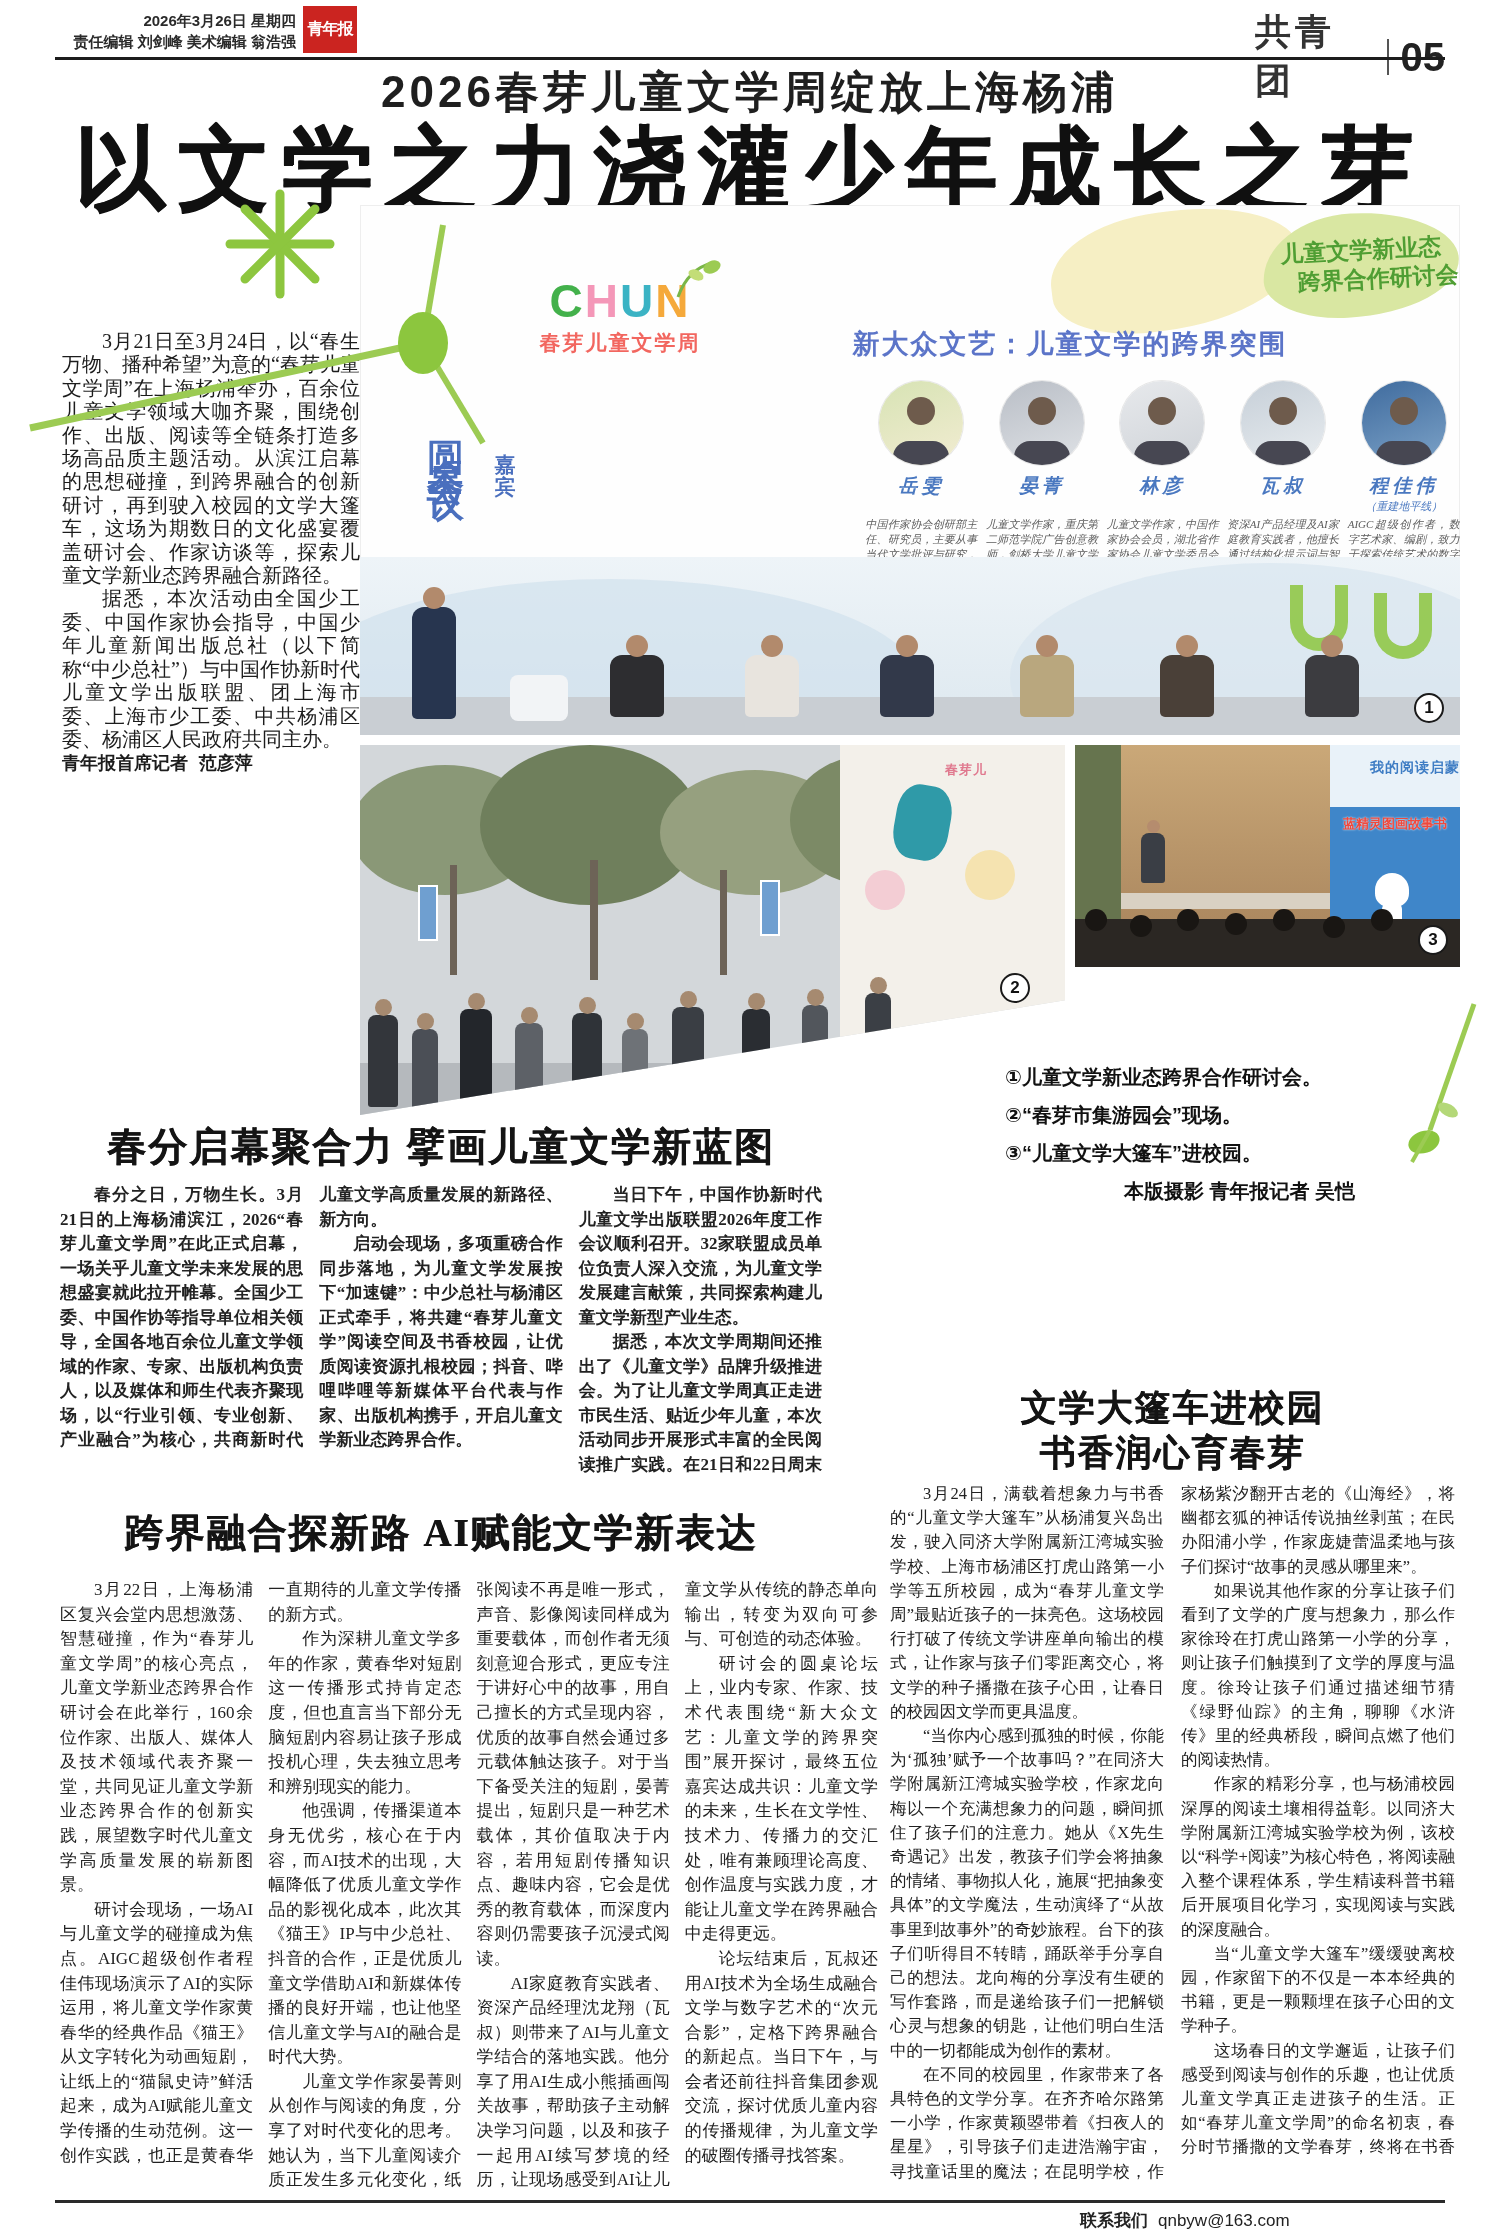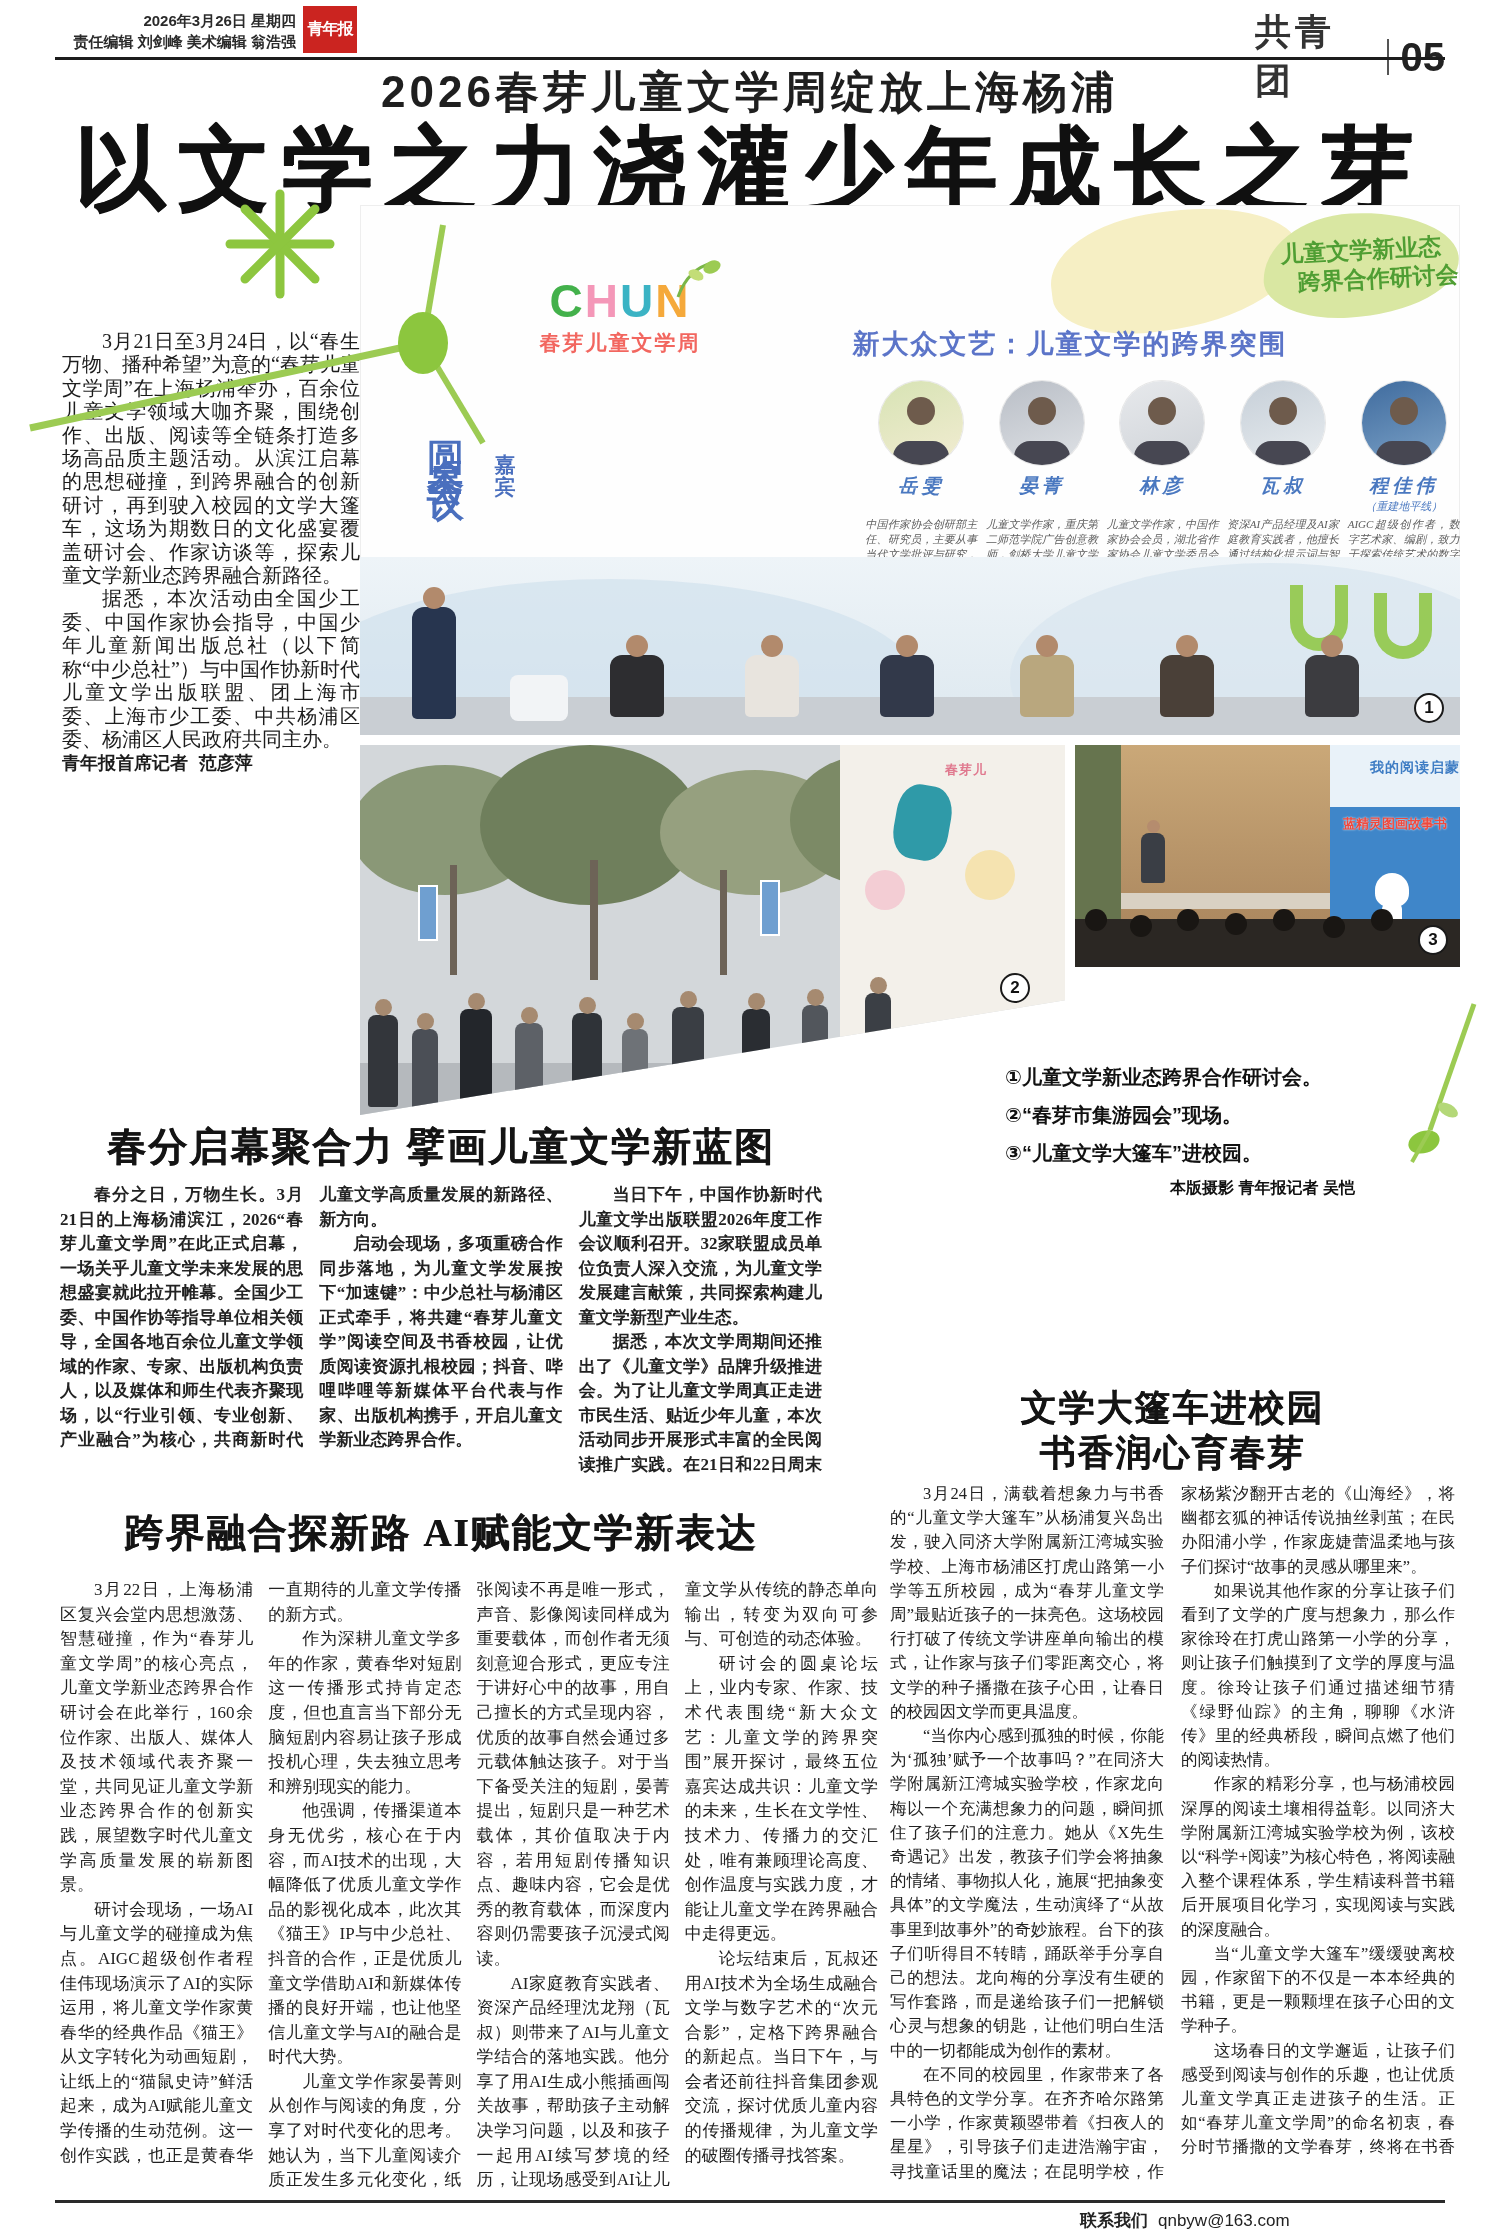--- a/index.html
+++ b/index.html
@@ -122,21 +122,21 @@
   .smurf{position:absolute;left:300px;top:128px;width:34px;height:34px;background:#fff;border-radius:50% 50% 40% 40%;}
   .smurf::after{content:"";position:absolute;left:7px;top:30px;width:20px;height:26px;background:#fff;border-radius:6px;}
   .presenter{position:absolute;left:66px;top:88px;width:24px;height:50px;background:#3a3e45;border-radius:8px 8px 3px 3px;}
   .presenter::before{content:"";position:absolute;left:50%;top:-13px;width:13px;height:13px;margin-left:-6.5px;border-radius:50%;background:#b58c6e;}
   .audience{position:absolute;left:0;bottom:0;width:100%;height:48px;background:#2b2723;}
   .head{position:absolute;width:22px;height:22px;border-radius:50%;background:#191613;top:-10px;}
 
   
   .captions{position:absolute;left:1005px;top:1058px;width:352px;}
   .cap-line{font-family:var(--sans);font-weight:700;font-size:20px;line-height:38px;color:#111;}
-  .cap-credit{margin-top:6px;text-align:right;font-family:var(--sans);font-weight:700;font-size:16px;color:#111;padding-right:2px;}
+  .cap-credit{margin-top:6px;text-align:right;font-family:var(--sans);font-weight:700;font-size:20px;color:#111;padding-right:2px;}
 
   
   .a-title{position:absolute;text-align:center;font-family:var(--serif);font-weight:900;color:#141414;
     letter-spacing:2px;text-shadow:.6px 0 0 #141414;}
   #a1-title{left:60px;top:1120px;width:762px;font-size:39px;}
   #a2-title{left:60px;top:1506px;width:762px;font-size:39px;}
   #a3-title{left:890px;top:1386px;width:565px;font-size:36px;line-height:45px;}
   .body-cols{position:absolute;text-align:justify;color:#222;column-fill:auto;overflow:hidden;}
   .body-cols p{text-indent:2em;}
   #a1-body{left:60px;top:1183px;width:762px;height:302px;column-count:3;column-gap:16px;

